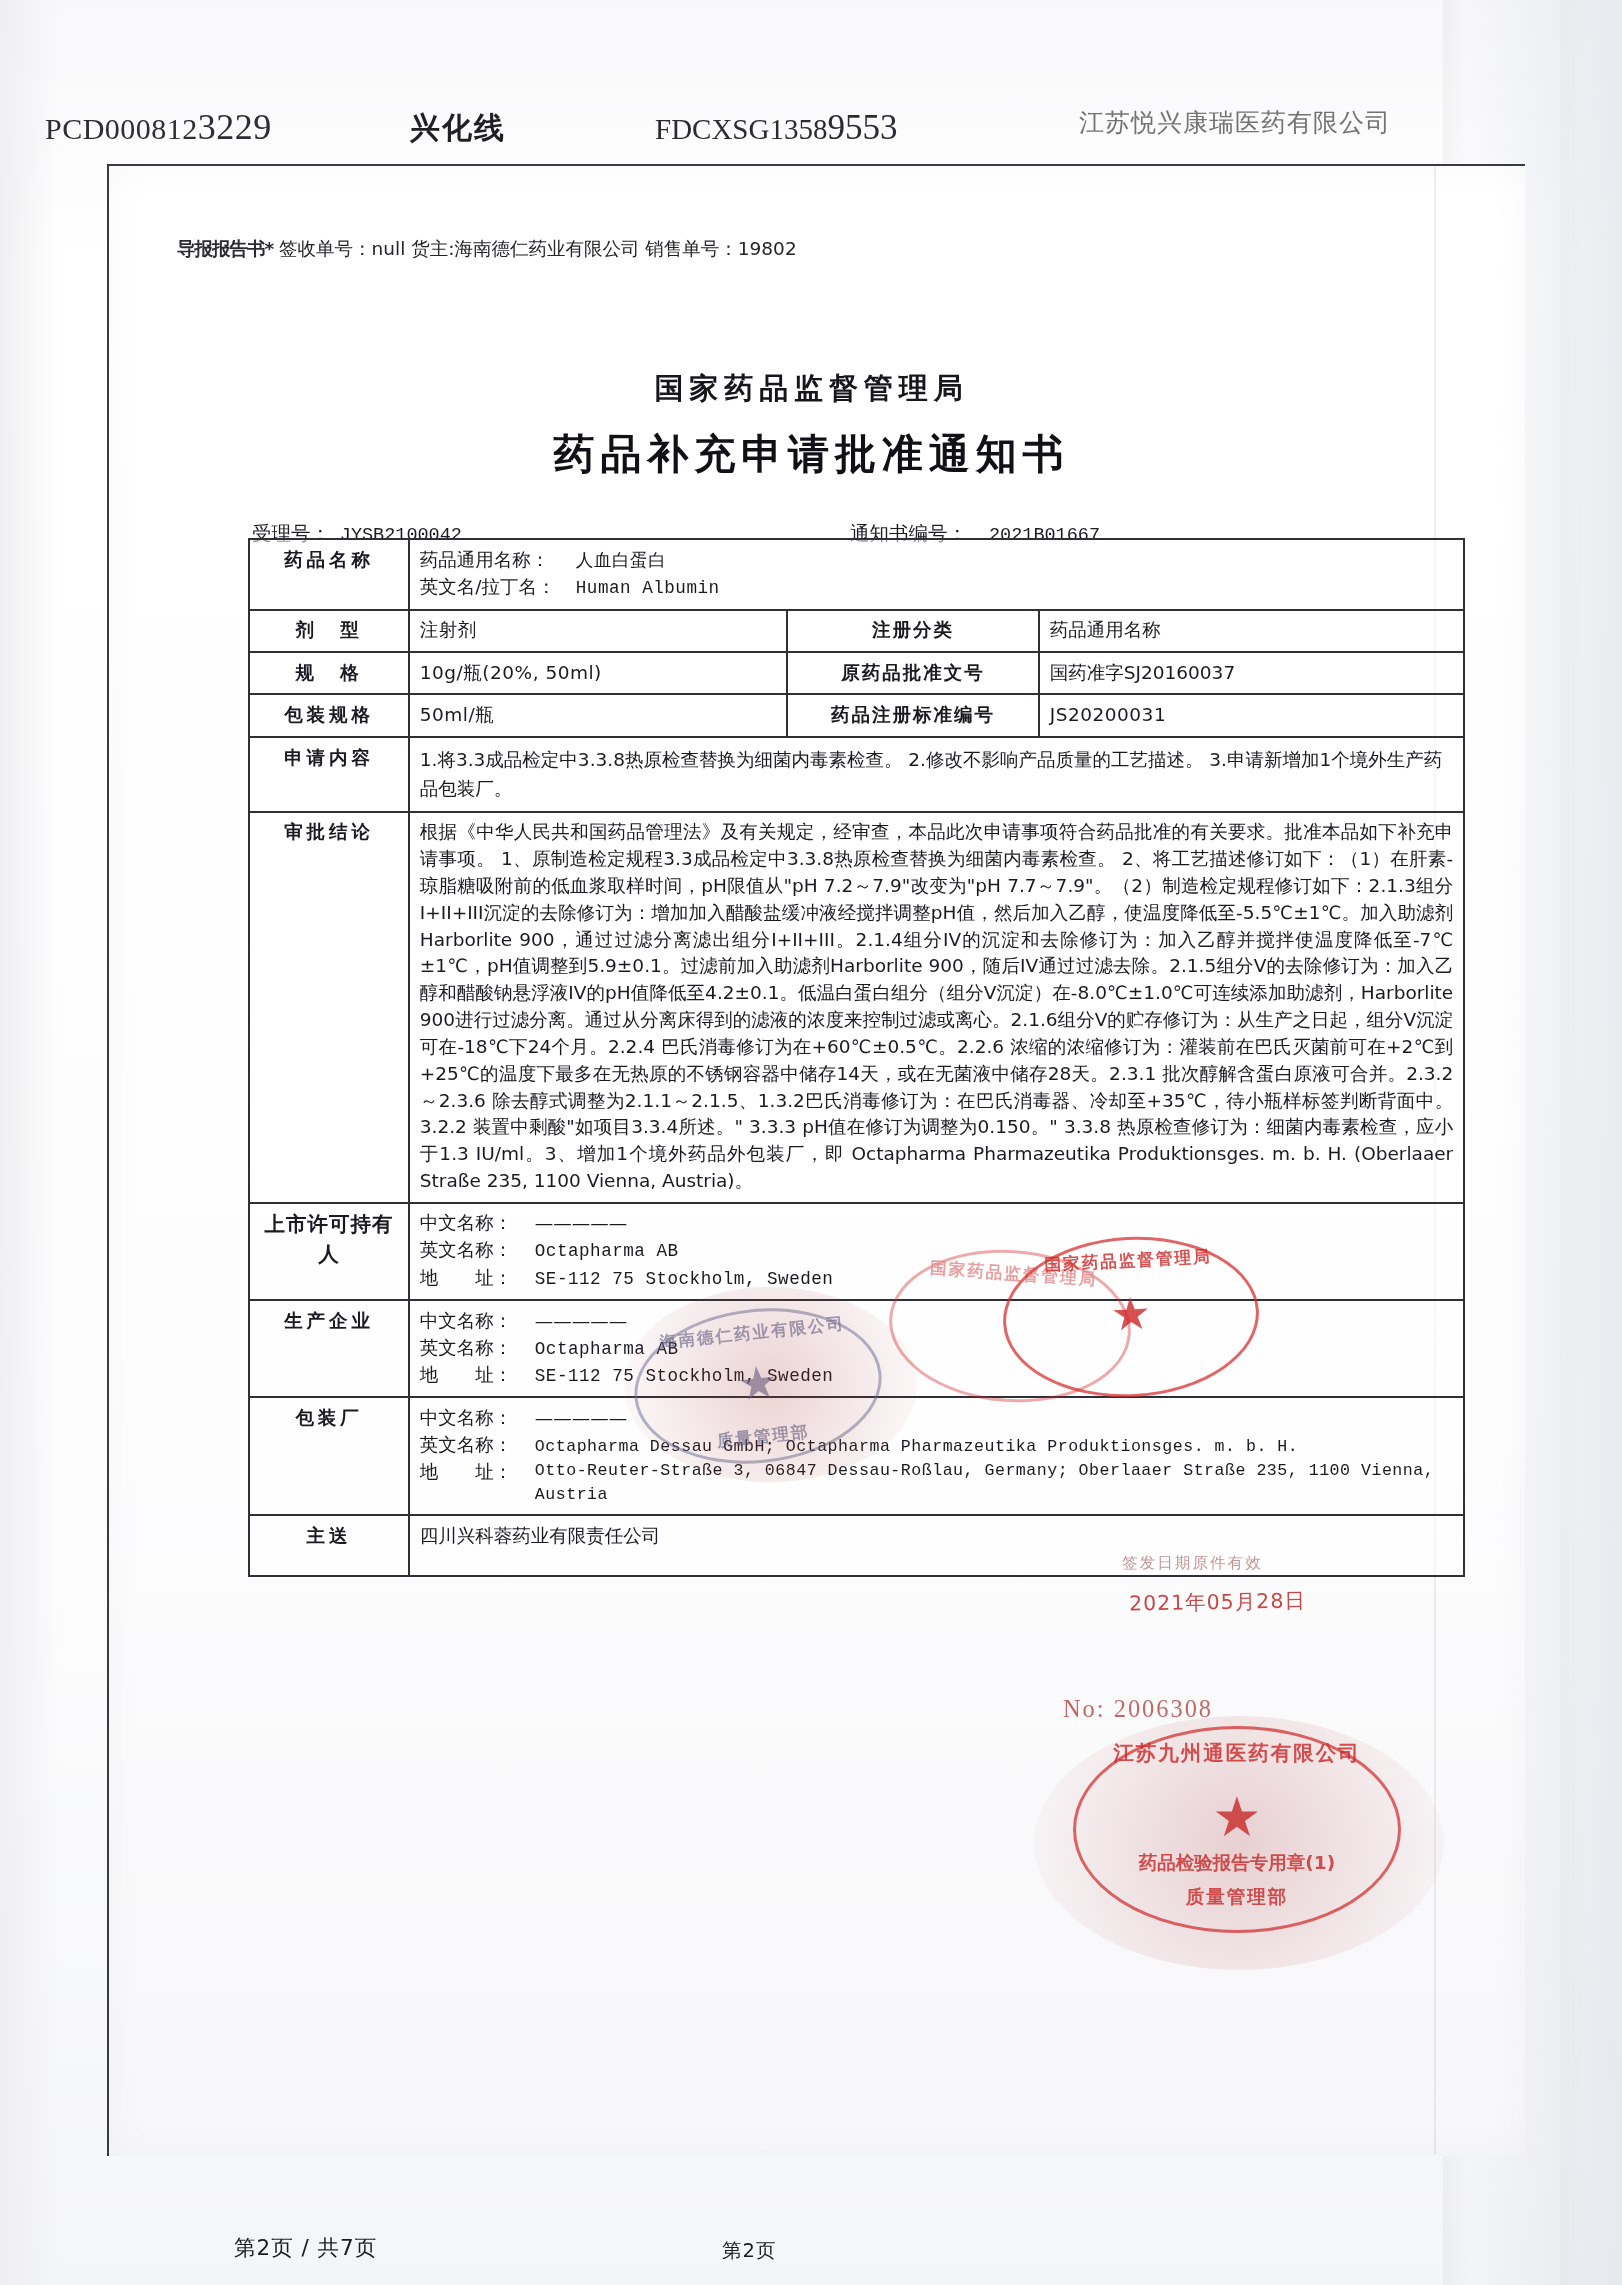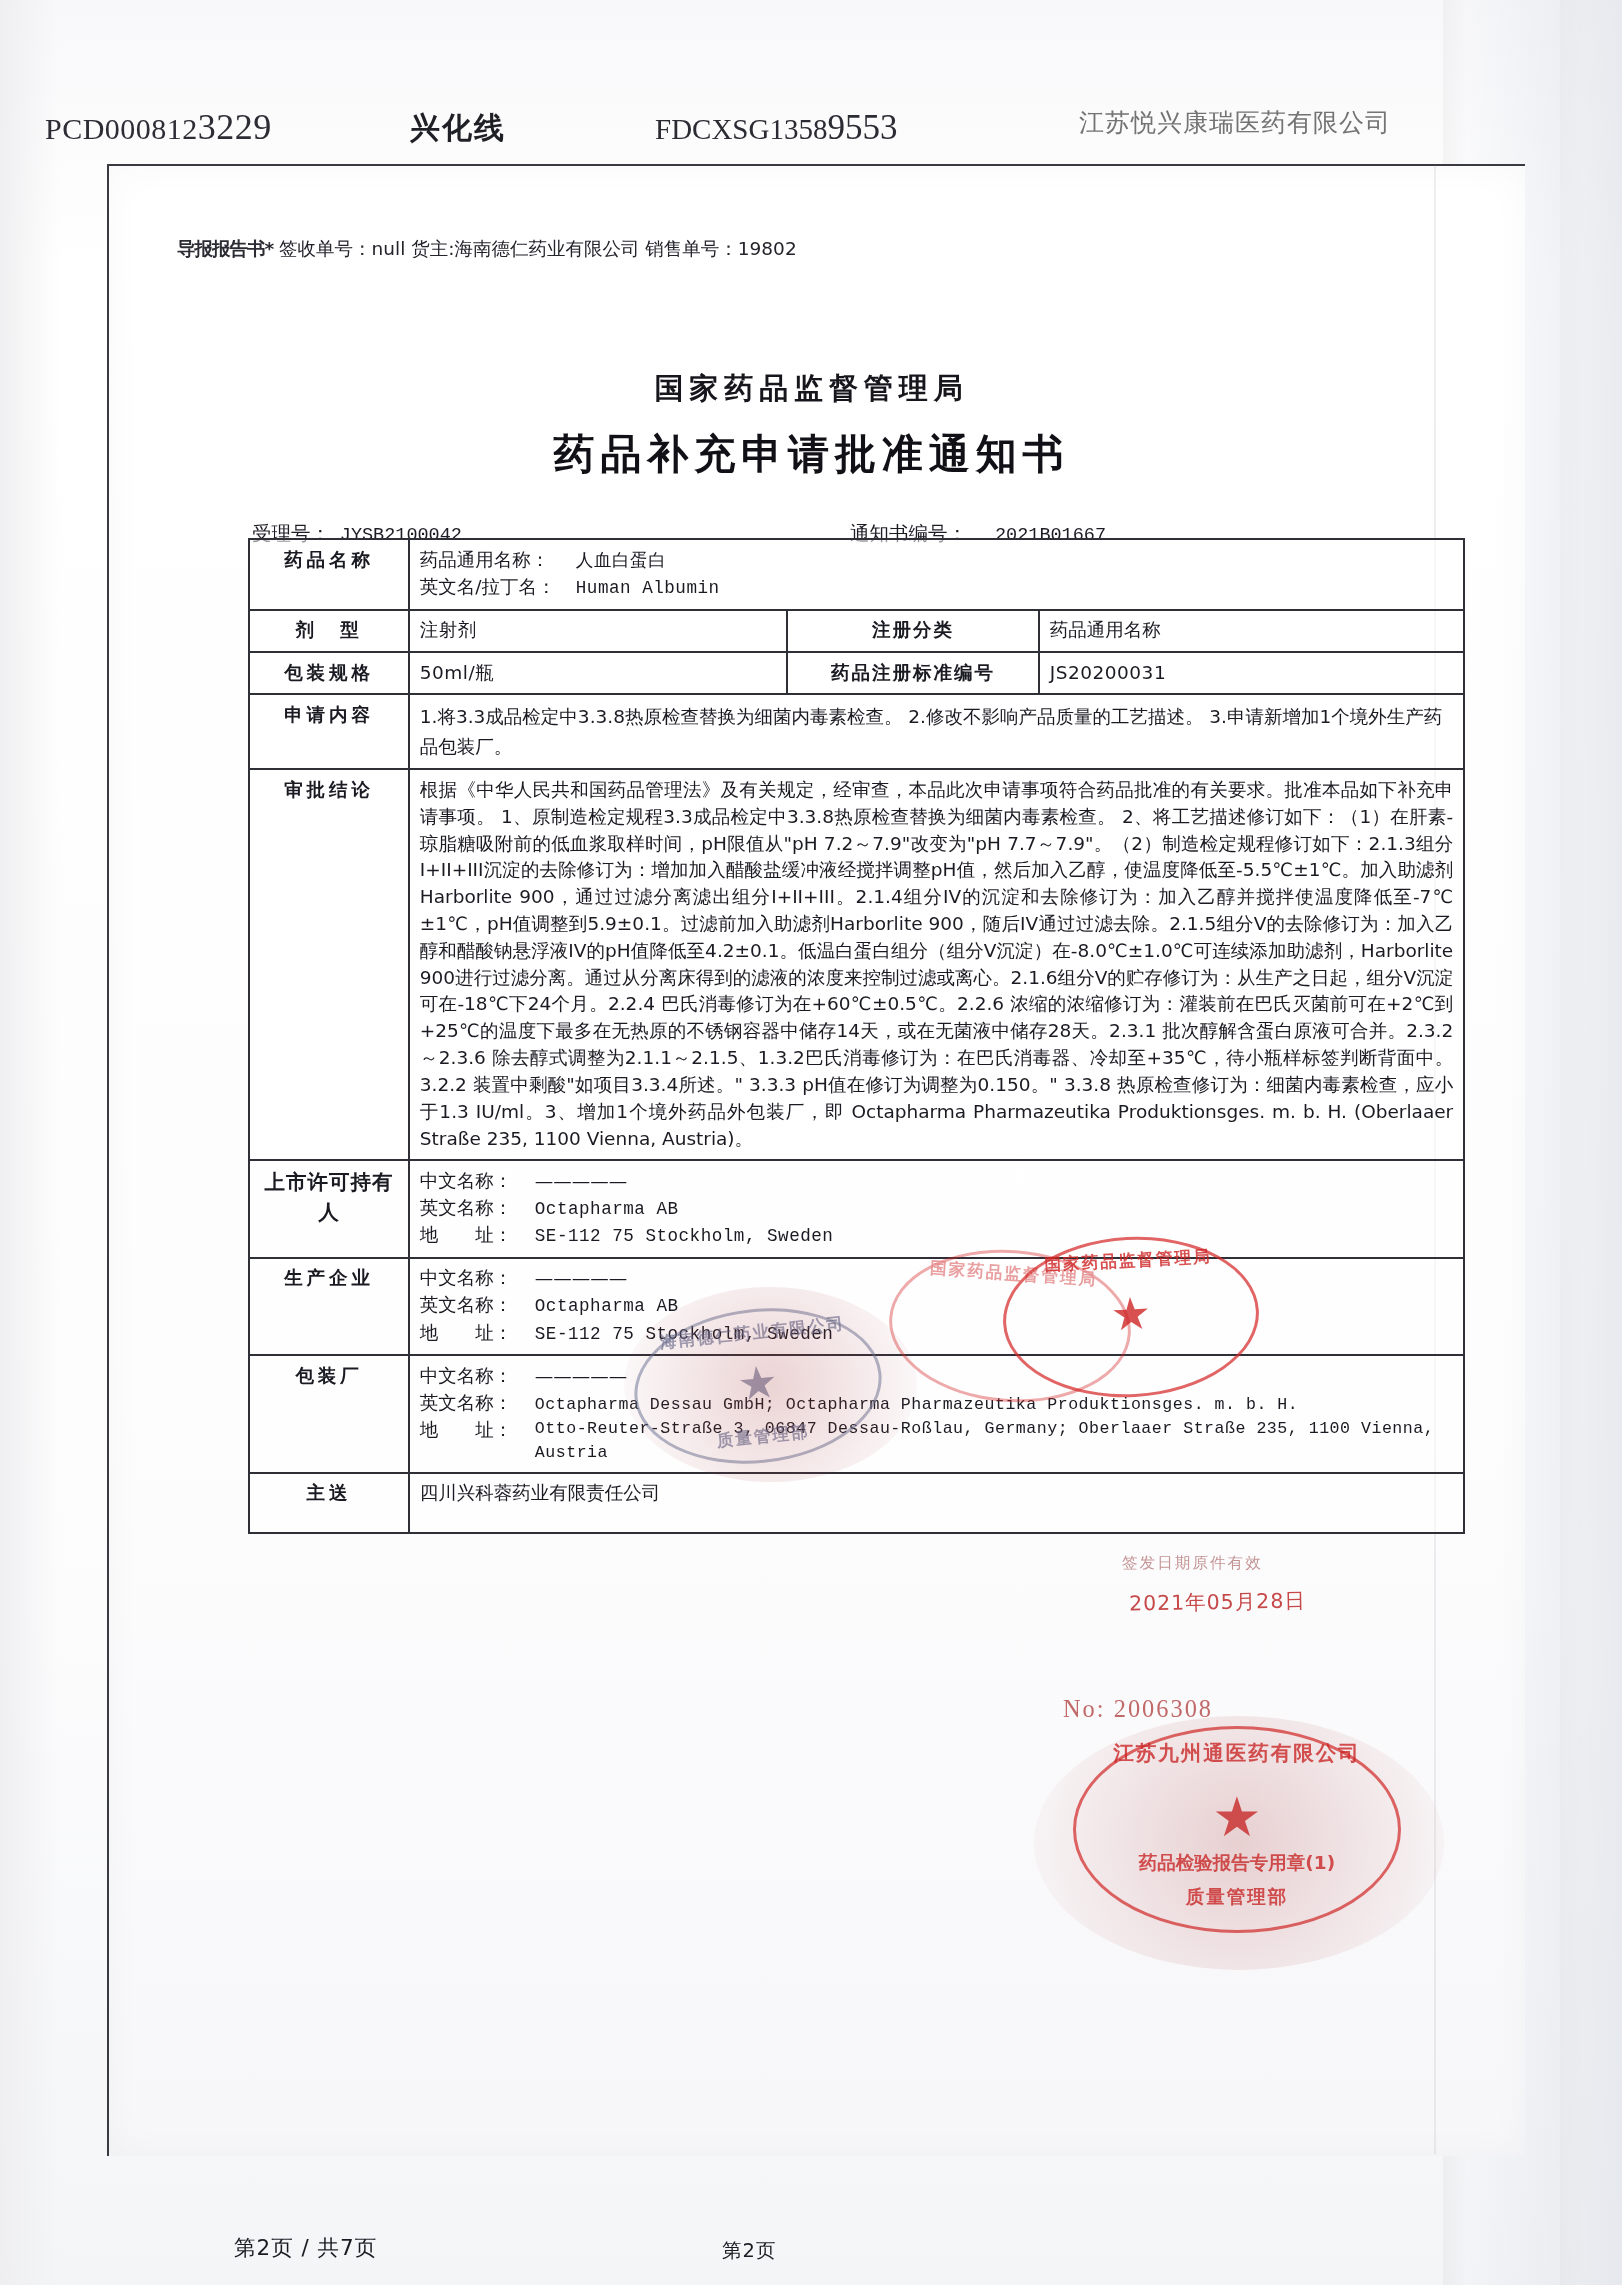--- a/index.html
+++ b/index.html
@@ -98,21 +98,21 @@
   }
   .meta-accept{
     position:absolute;left:252px;top:0;font-size:19.5px;color:#1c1c24;
     font-family:"DejaVu Sans", sans-serif;white-space:nowrap;
   }
   .meta-accept .v{font-family:"Liberation Mono", monospace;font-size:18.5px;margin-left:9.8px;}
   .meta-notice{
     position:absolute;left:850px;top:0;font-size:19.5px;color:#1c1c24;
     font-family:"DejaVu Sans", sans-serif;white-space:nowrap;
   }
-  .meta-notice .v{font-family:"Liberation Mono", monospace;font-size:18.5px;margin-left:28px;}
+  .meta-notice .v{font-family:"Liberation Mono", monospace;font-size:18.5px;margin-left:22px;}
 
   
   table.main{
     position:absolute;left:248px;top:538px;width:1215px;
     border-collapse:collapse;
     table-layout:fixed;
     background:rgba(255,255,255,0.55);
   }
   table.main td{
     border:2px solid #2f2f37;
@@ -268,20 +268,26 @@
         </td>
       </tr>
 
       <tr>
         <td class="lbl">剂　型</td>
         <td class="mono">注射剂</td>
         <td class="sub-lbl">注册分类</td>
         <td>药品通用名称</td>
       </tr>
 
+      <tr>
+        <td class="lbl">规　格</td>
+        <td class="mono">10g/瓶(20%, 50ml)</td>
+        <td class="sub-lbl">原药品批准文号</td>
+        <td>国药准字SJ20160037</td>
+      </tr>
 
       <tr>
         <td class="lbl">包装规格</td>
         <td class="mono">50ml/瓶</td>
         <td class="sub-lbl small">药品注册标准编号</td>
         <td class="mono">JS20200031</td>
       </tr>
 
       <tr>
         <td class="lbl">申请内容</td>

